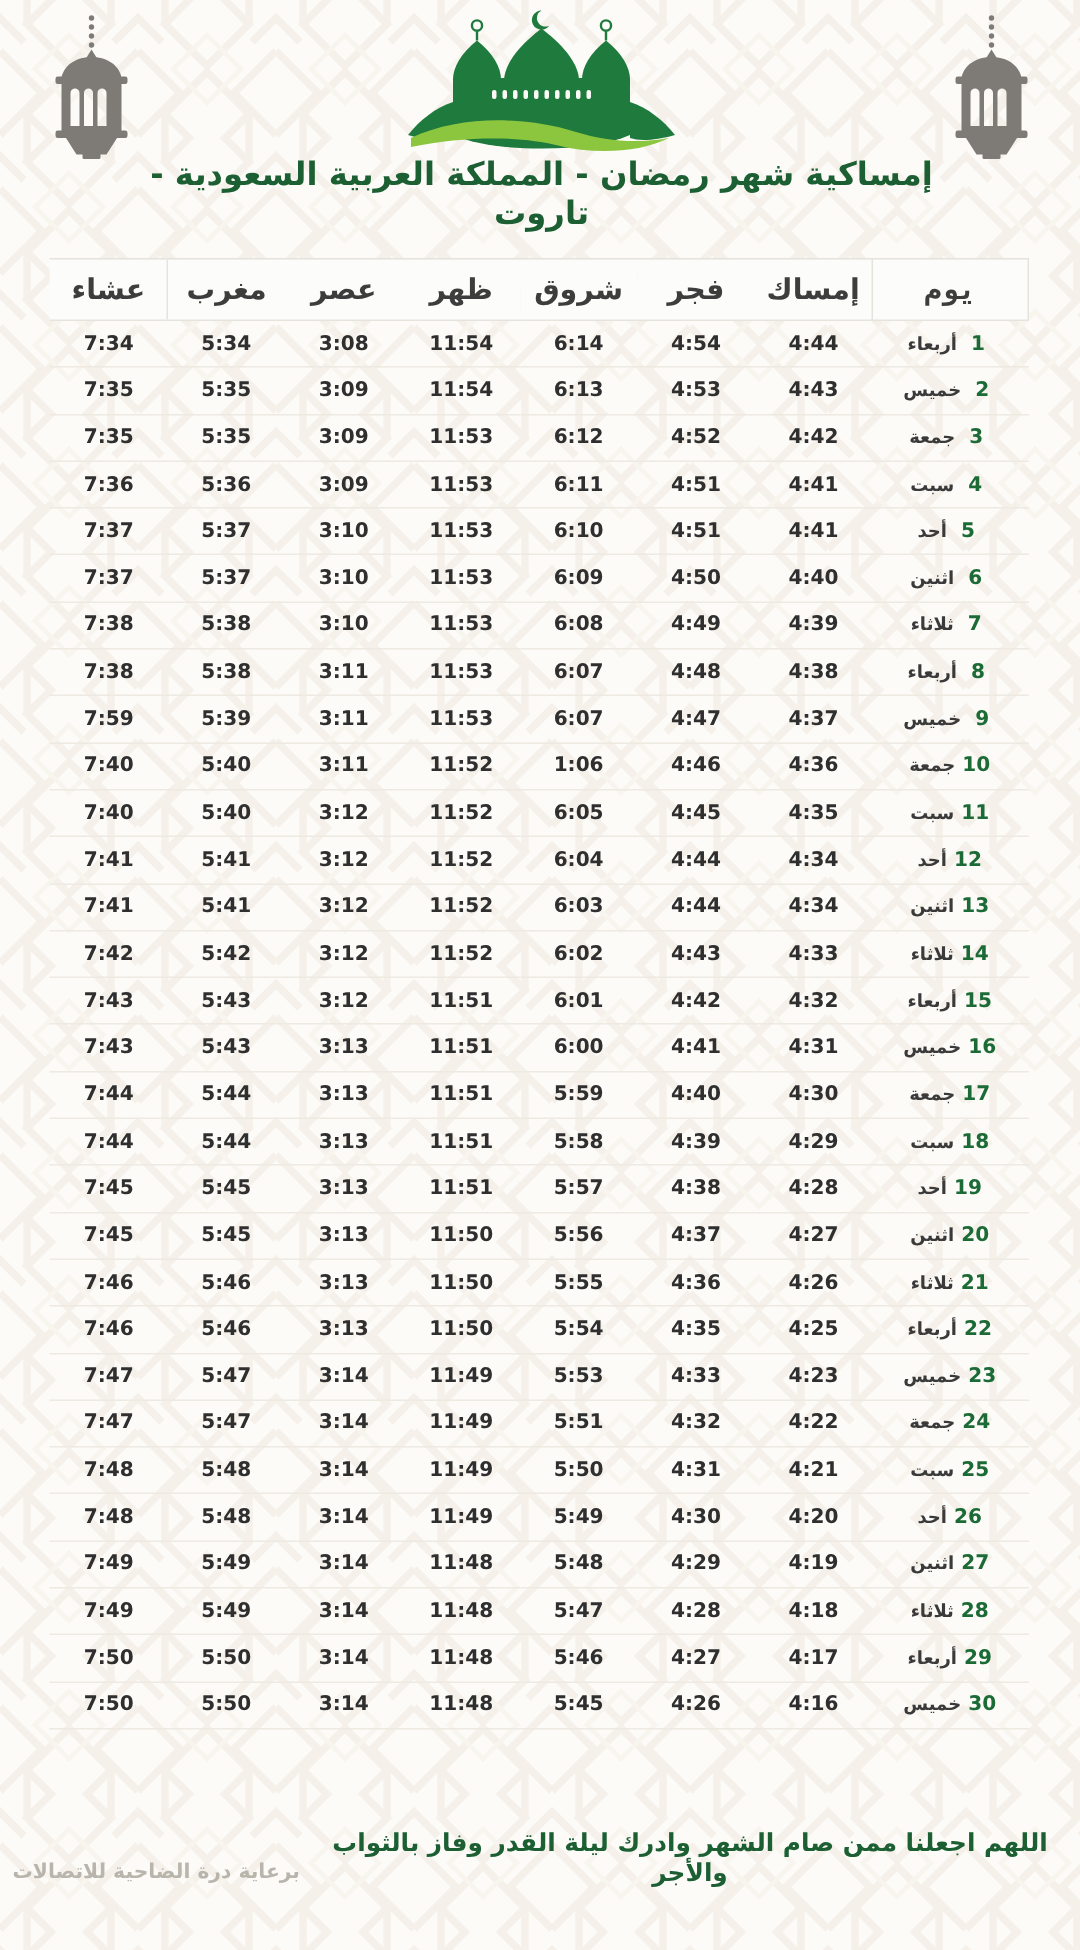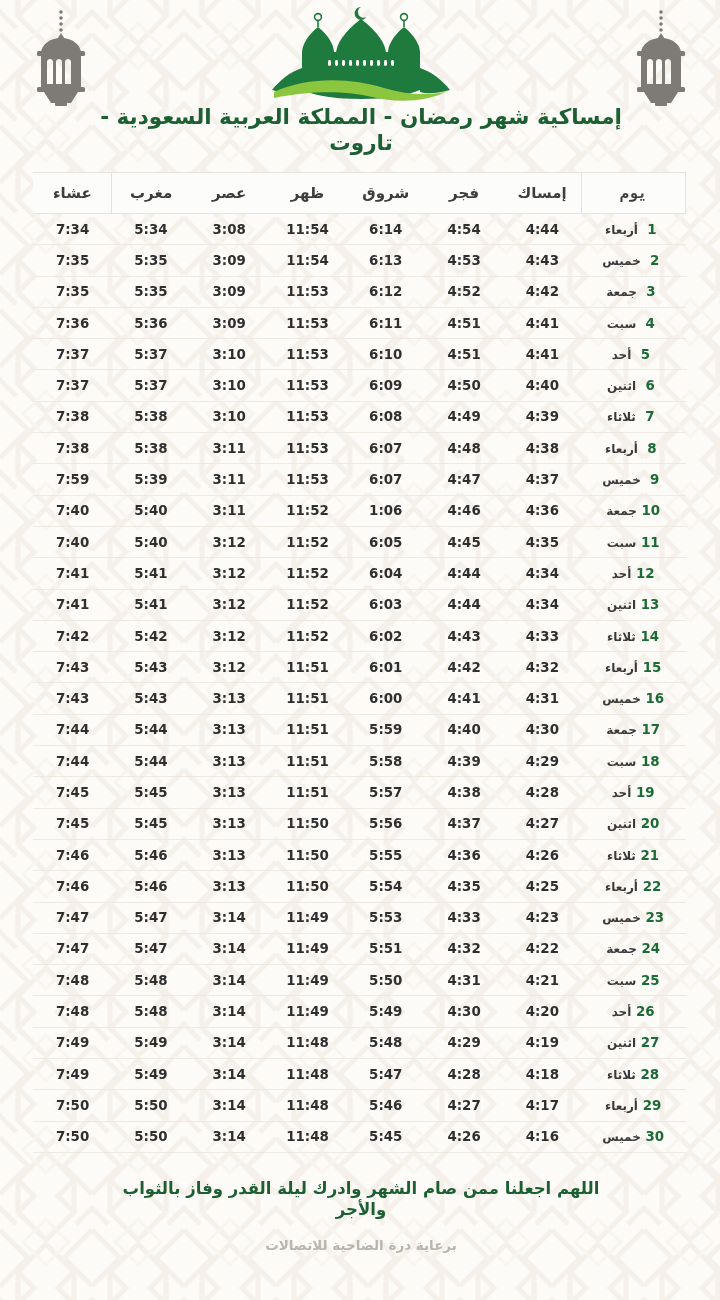--- a/index.html
+++ b/index.html
@@ -73,21 +73,21 @@
 
   table.imsakiya {
     width:652px;
     border-collapse:collapse;
     table-layout:fixed;
   }
 
   table.imsakiya thead th {
     background:#fcfcfb;
     border:1px solid #e6e3dd;
-    font-size:15px;
+    font-size:19px;
     font-weight:bold;
     color:#3d3d3d;
     height:41px;
     padding:0;
     vertical-align:middle;
   }
   table.imsakiya thead th.col-day { border-right:1px solid #e6e3dd; }
 
   table.imsakiya thead th + th { border-right:0; border-left:0; }
   table.imsakiya thead th:first-child { border-left:1px solid #e6e3dd;font-family:Liberation Mono, monospace; }
@@ -128,21 +128,21 @@
   }
 
   
   col.c-day    { width:104px; }
   col.c-time   { width:78.3px; }
 
   
   .footer {
     flex:1 1 auto;
     display:flex;
-    flex-direction:column;
+    flex-direction:row;
     align-items:center;
     justify-content:flex-start;
     padding-top:26px;
   }
   .dua {
     font-size:16.5px;
     font-weight:bold;
     color:#1c5f33;
     text-align:center;
     line-height:1.25;

